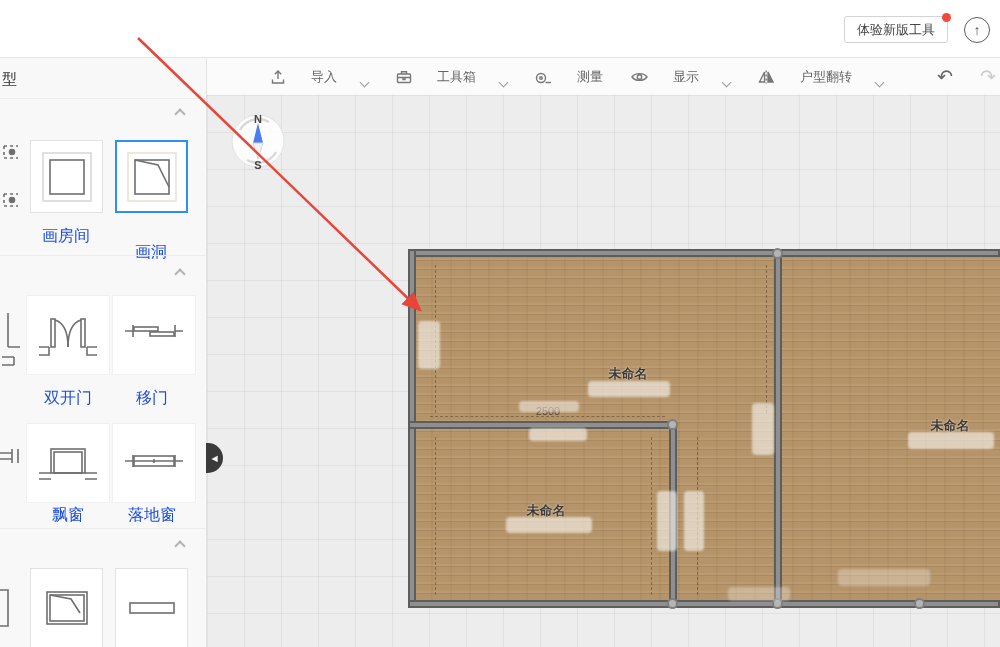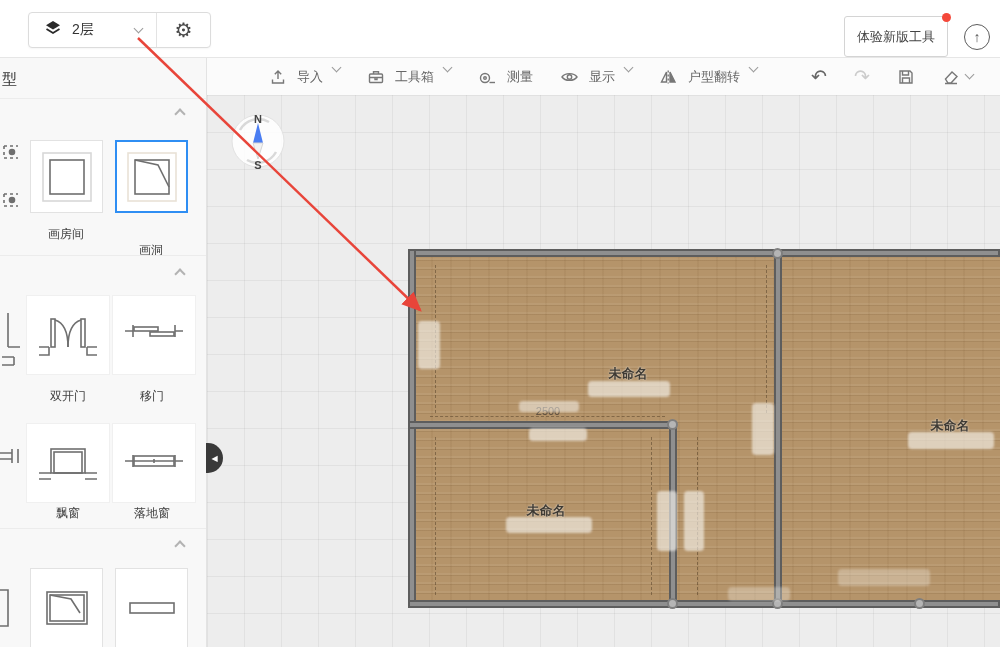--- a/index.html
+++ b/index.html
@@ -15,52 +15,52 @@
   .floor-btn { display:flex; align-items:center; gap:9px; padding:0 14px; width:127px; cursor:pointer; }
   .floor-label { font-size:14px; color:#333; flex:1; }
   .vdiv { width:1px; background:#e3e3e3; }
   .gear-btn { width:53px; display:flex; align-items:center; justify-content:center;
     font-size:20px; color:#4a4a4a; cursor:pointer; }
   .chev { width:7px; height:7px; border-right:1.5px solid #9a9a9a; border-bottom:1.5px solid #9a9a9a;
     transform:rotate(45deg); margin-top:-4px; display:inline-block; }
   .chev-up { width:8px; height:8px; border-left:2px solid #b3b3b3; border-top:2px solid #b3b3b3;
     transform:rotate(45deg); display:inline-block; }
   .topbar-right { position:absolute; right:10px; top:16px; display:flex; gap:10px; align-items:center; }
-  .tb-btn { position:relative; height:41px; padding:0 12px; background:#fff;
+  .tb-btn { position:relative; height:27px; padding:0 12px; background:#fff;
     border:1px solid #d4d4d4; border-radius:3px; font-size:13px; color:#444;
     font-family:"Liberation Sans",sans-serif; cursor:pointer; }
   .red-dot { position:absolute; top:-4px; right:-4px; width:9px; height:9px;
     background:#f4483a; border-radius:50%; }
   .upload-circle { width:26px; height:26px; border:1.6px solid #5c5c5c; border-radius:50%;
     display:flex; align-items:center; justify-content:center; font-size:14px; font-weight:bold;
     color:#555; margin-left:6px; cursor:pointer; }
 
   
   .toolbar { position:absolute; left:207px; top:58px; width:793px; height:37px;
     background:#fbfbfb; display:flex; align-items:center; padding-left:62px; gap:27px;
     color:#666; font-size:13px; white-space:nowrap; overflow:hidden; z-index:10; }
-  .titem { display:flex; align-items:flex-start; gap:10px; cursor:pointer; }
+  .titem { display:flex; align-items:flex-end; gap:24px; cursor:pointer; }
   .titem svg { stroke:#777; fill:none; stroke-width:1.4; }
   .tb-divider { width:1px; height:18px; background:#e2e2e2; }
   .icon-btn { font-size:19px; line-height:1; color:#666; cursor:pointer; display:flex; align-items:center; gap:5px;}
   .icon-btn.disabled { color:#ccc; }
   .icon-btn svg { stroke:#777; fill:none; stroke-width:1.4; }
 
   
   .sidebar { position:absolute; left:0; top:58px; width:207px; height:589px;
     background:#f8f8f8; border-right:1px solid #e3e3e3; overflow:hidden; z-index:15; }
   .sb-title { position:absolute; left:2px; top:12px; font-size:15px; color:#333; }
   .sb-hr { position:absolute; left:0; width:207px; height:1px; background:#ececec; }
   .sb-chev { position:absolute; left:176px; cursor:pointer; }
   .cell { position:absolute; background:#fff; border:1px solid #e2e2e2; width:73px; height:73px;
     display:flex; align-items:center; justify-content:center; cursor:pointer; }
   .cell.wide { width:84px; height:80px; border-color:#f0f0f0; }
   .cell.sel { border:2px solid #2f8ef3; }
   .cell svg { stroke:#6f6f6f; fill:none; stroke-width:1.6; }
-  .cell-label { position:absolute; font-size:12px; color:#404040; transform:translateX(-50%); white-space:nowrap; }
+  .cell-label { position:absolute; font-size:16px; color:#1d4ed8; transform:translateX(-50%); white-space:nowrap; }
   .frag { position:absolute; overflow:hidden; }
   .frag svg { stroke:#6f6f6f; fill:none; stroke-width:1.6; }
 
   .collapse-tab { position:absolute; left:206px; top:443px; width:17px; height:30px;
     background:#3a3a3a; border-radius:0 16px 16px 0; color:#fff; display:flex;
     align-items:center; justify-content:center; font-size:8px; z-index:25; cursor:pointer; }
 
   
   .canvas { position:absolute; left:207px; top:95px; width:793px; height:552px;
     background-color:#ededed;
@@ -85,36 +85,20 @@
   .dimline-v { position:absolute; width:0; border-left:1px dashed rgba(80,60,35,.5); }
   .dimline-h { position:absolute; height:0; border-top:1px dashed rgba(80,60,35,.5); }
   .smudge { position:absolute; background:rgba(250,248,243,.6); border-radius:4px; filter:blur(1px); }
 
   .arrow-overlay { position:absolute; left:0; top:0; z-index:60; pointer-events:none; }
 </style>
 </head>
 <body>
 
 <div class="topbar">
-  <div class="floor-ctrl">
-    <div class="floor-btn">
-      <span>
-        <svg width="20" height="19" viewBox="0 0 20 19">
-          <path d="M10 2 L17 6.2 L10 10.4 L3 6.2 Z" fill="#2b2b2b"></path>
-          <path d="M3.5 10 L10 14 L16.5 10" stroke="#2b2b2b" stroke-width="1.8" fill="none"></path>
-        </svg>
-      </span>
-      <span class="floor-label">2层</span>
-      <span class="chev"></span>
-    </div>
-    <div class="vdiv"></div>
-    <div class="gear-btn">
-      <span>⚙</span>
-    </div>
-  </div>
   <div class="topbar-right">
     <button class="tb-btn">
       <span>体验新版工具</span>
       <span class="red-dot"></span>
     </button>
     <div class="upload-circle">
       <span>↑</span>
     </div>
   </div>
 </div>

